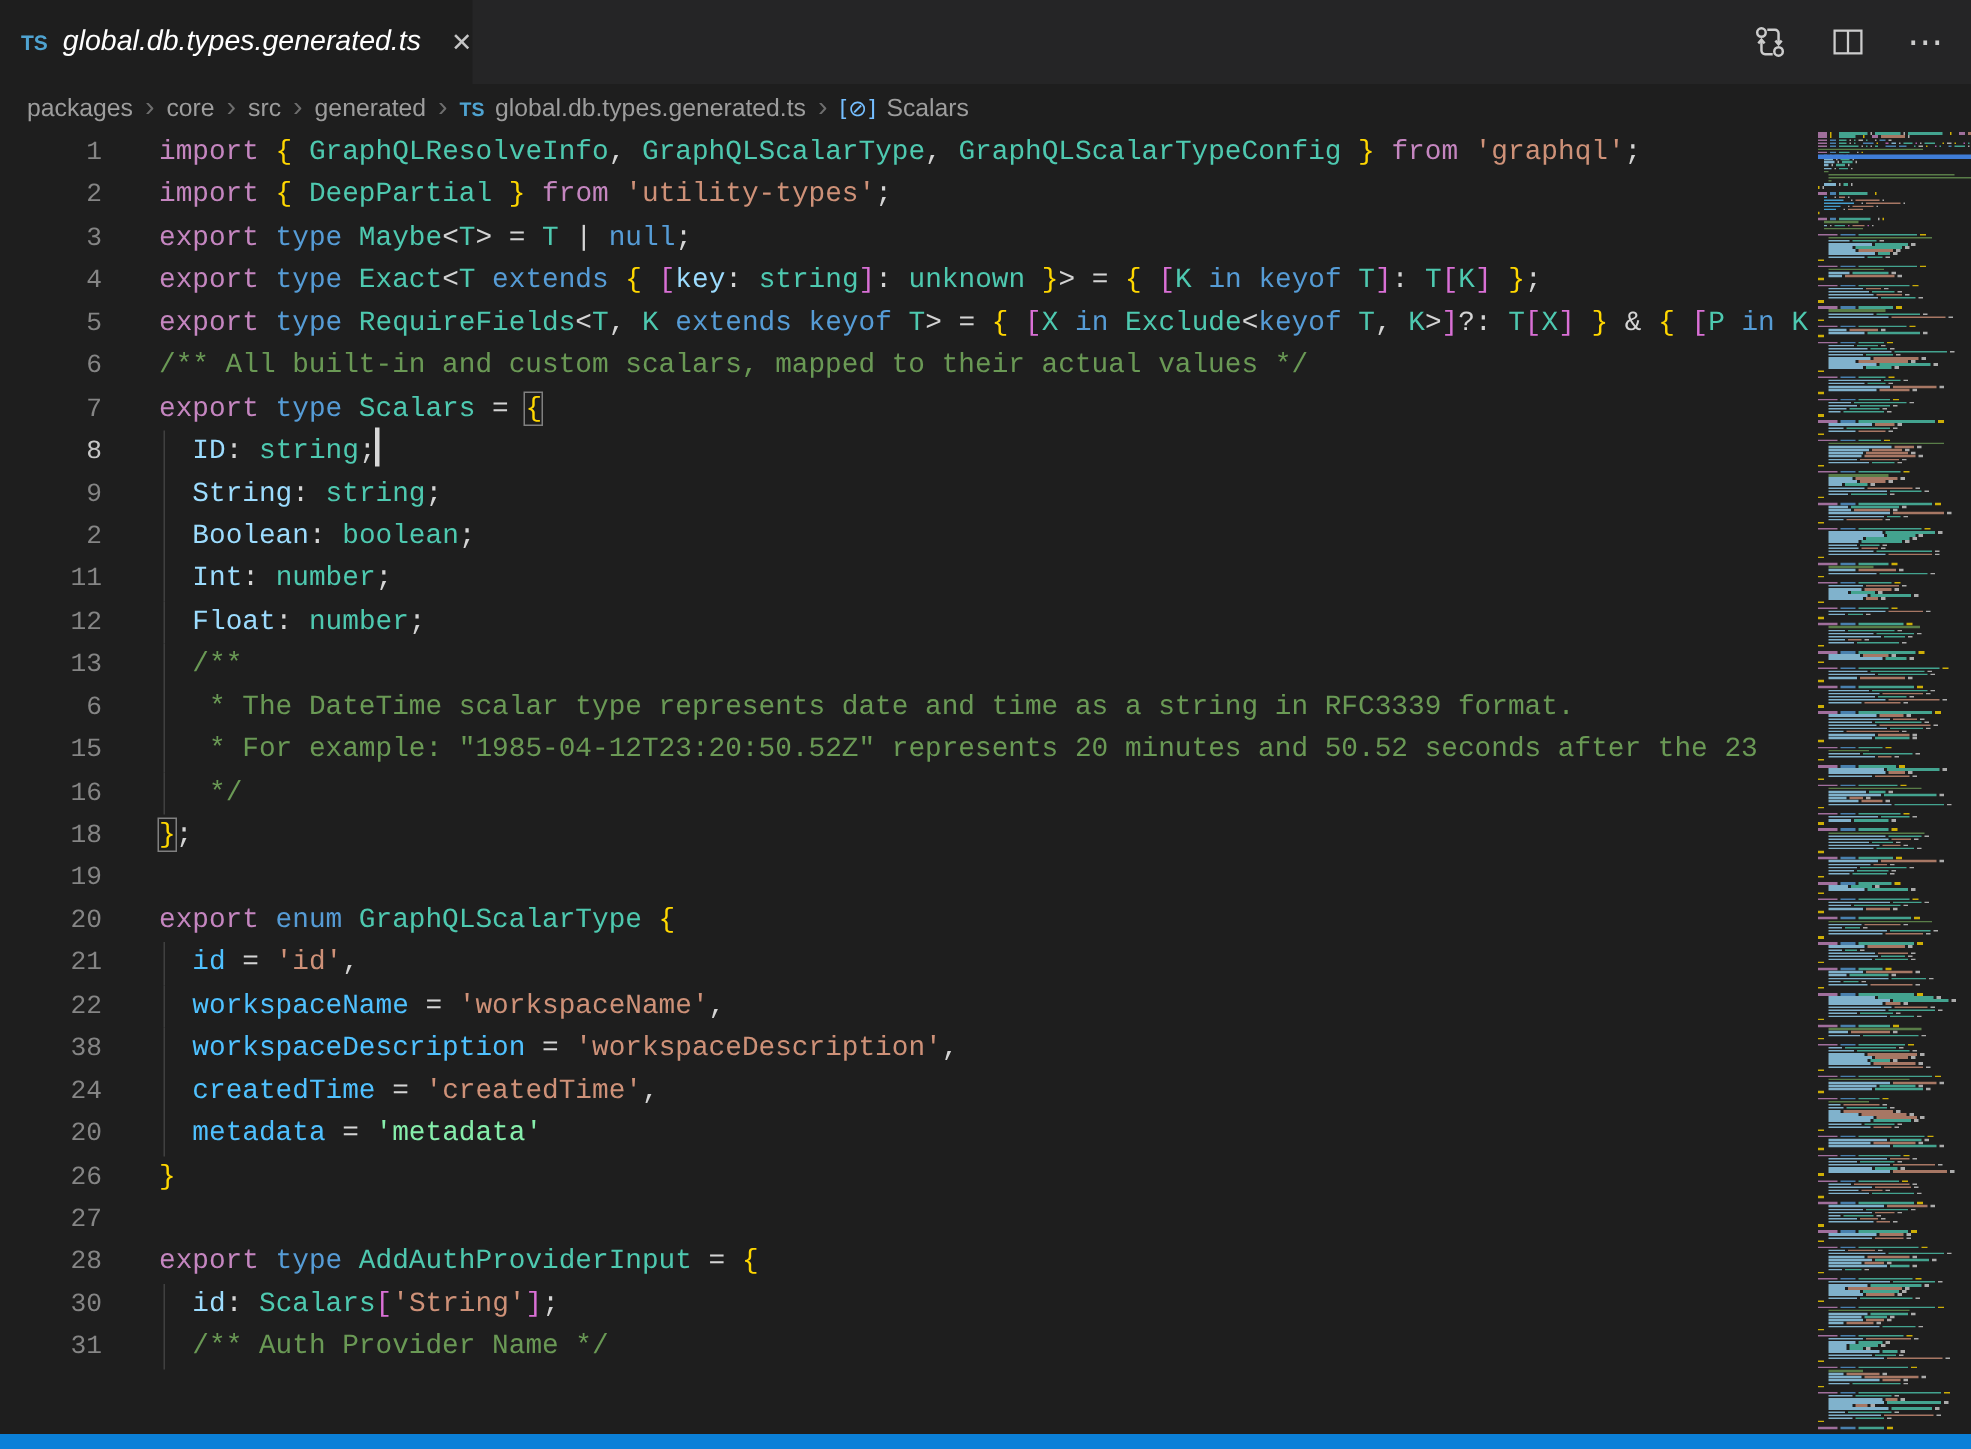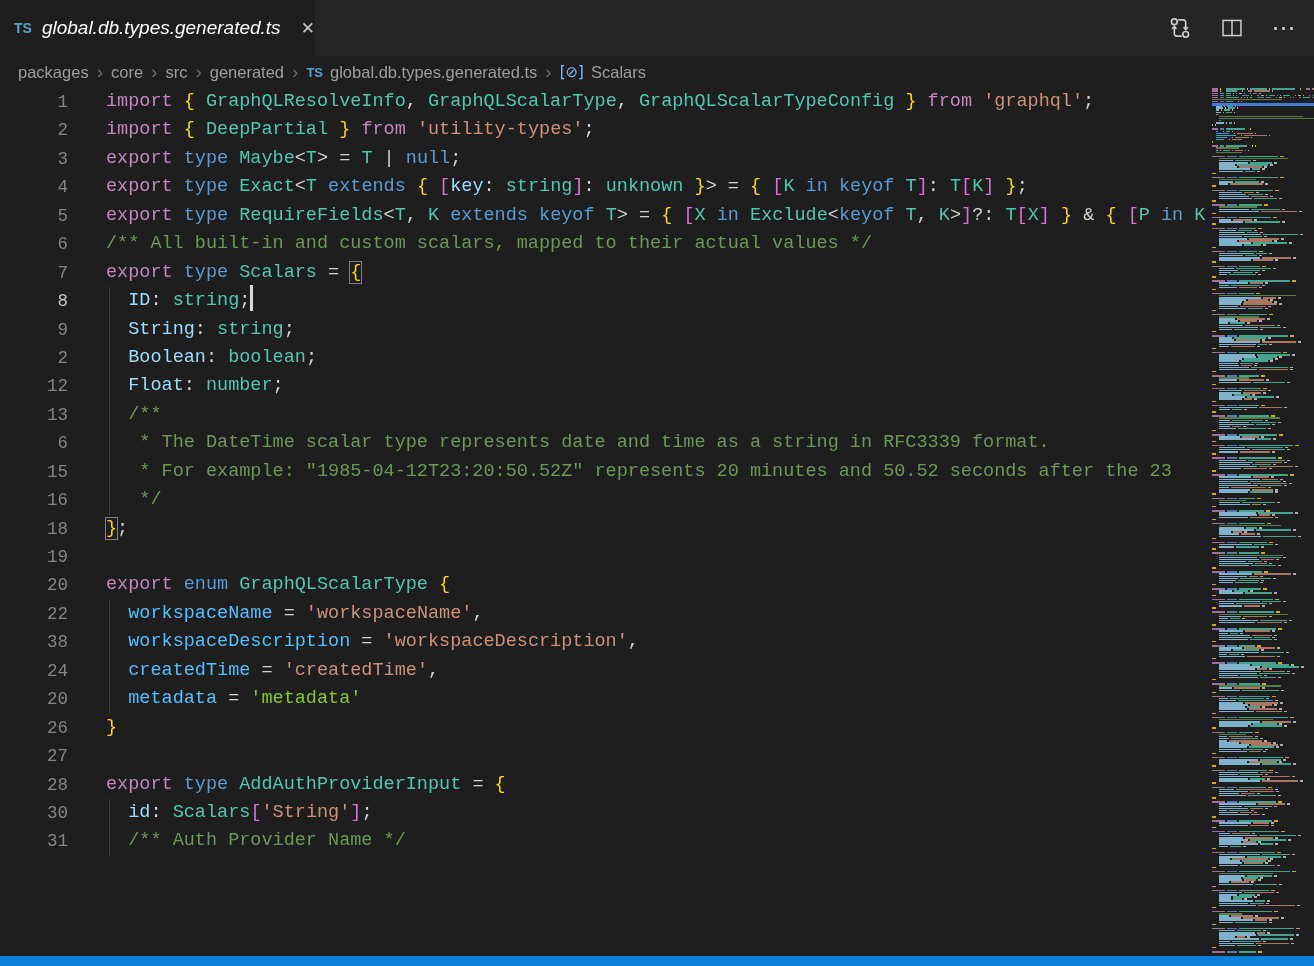--- a/index.html
+++ b/index.html
@@ -127,20 +127,24 @@
         </div>
         <div class="line">
           <div class="gutter">9</div>
           <div class="code"><i class="guide"></i><span style="color: rgb(212, 212, 212);">  </span><span style="color: rgb(156, 220, 254);">String</span><span style="color: rgb(212, 212, 212);">: </span><span style="color: rgb(78, 201, 176);">string</span><span style="color: rgb(212, 212, 212);">;</span></div>
         </div>
         <div class="line">
           <div class="gutter">2</div>
           <div class="code"><i class="guide"></i><span style="color: rgb(212, 212, 212);">  </span><span style="color: rgb(156, 220, 254);">Boolean</span><span style="color: rgb(212, 212, 212);">: </span><span style="color: rgb(78, 201, 176);">boolean</span><span style="color: rgb(212, 212, 212);">;</span></div>
         </div>
         <div class="line">
+          <div class="gutter">11</div>
+          <div class="code"><i class="guide"></i><span style="color: rgb(212, 212, 212);">  </span><span style="color: rgb(156, 220, 254);">Int</span><span style="color: rgb(212, 212, 212);">: </span><span style="color: rgb(78, 201, 176);">number</span><span style="color: rgb(212, 212, 212);">;</span></div>
+        </div>
+        <div class="line">
           <div class="gutter">12</div>
           <div class="code"><i class="guide"></i><span style="color: rgb(212, 212, 212);">  </span><span style="color: rgb(156, 220, 254);">Float</span><span style="color: rgb(212, 212, 212);">: </span><span style="color: rgb(78, 201, 176);">number</span><span style="color: rgb(212, 212, 212);">;</span></div>
         </div>
         <div class="line">
           <div class="gutter">13</div>
           <div class="code"><i class="guide"></i><span style="color: rgb(212, 212, 212);">  </span><span style="color: rgb(106, 153, 85);">/**</span></div>
         </div>
         <div class="line">
           <div class="gutter">6</div>
           <div class="code"><i class="guide"></i><span style="color: rgb(212, 212, 212);">  </span><span style="color: rgb(106, 153, 85);"> * The DateTime scalar type represents date and time as a string in RFC3339 format.</span></div>
@@ -159,34 +163,38 @@
         </div>
         <div class="line">
           <div class="gutter">19</div>
           <div class="code"></div>
         </div>
         <div class="line">
           <div class="gutter">20</div>
           <div class="code"><span style="color: rgb(197, 134, 192);">export </span><span style="color: rgb(86, 156, 214);">enum </span><span style="color: rgb(78, 201, 176);">GraphQLScalarType</span><span style="color: rgb(212, 212, 212);"> </span><span style="color: rgb(255, 215, 0);">{</span></div>
         </div>
         <div class="line">
+          <div class="gutter">21</div>
+          <div class="code"><i class="guide"></i><span style="color: rgb(212, 212, 212);">  </span><span style="color: rgb(79, 193, 255);">id</span><span style="color: rgb(212, 212, 212);"> = </span><span style="color: rgb(206, 145, 120);">'id'</span><span style="color: rgb(212, 212, 212);">,</span></div>
+        </div>
+        <div class="line">
           <div class="gutter">22</div>
           <div class="code"><i class="guide"></i><span style="color: rgb(212, 212, 212);">  </span><span style="color: rgb(79, 193, 255);">workspaceName</span><span style="color: rgb(212, 212, 212);"> = </span><span style="color: rgb(206, 145, 120);">'workspaceName'</span><span style="color: rgb(212, 212, 212);">,</span></div>
         </div>
         <div class="line">
           <div class="gutter">38</div>
           <div class="code"><i class="guide"></i><span style="color: rgb(212, 212, 212);">  </span><span style="color: rgb(79, 193, 255);">workspaceDescription</span><span style="color: rgb(212, 212, 212);"> = </span><span style="color: rgb(206, 145, 120);">'workspaceDescription'</span><span style="color: rgb(212, 212, 212);">,</span></div>
         </div>
         <div class="line">
           <div class="gutter">24</div>
           <div class="code"><i class="guide"></i><span style="color: rgb(212, 212, 212);">  </span><span style="color: rgb(79, 193, 255);">createdTime</span><span style="color: rgb(212, 212, 212);"> = </span><span style="color: rgb(206, 145, 120);">'createdTime'</span><span style="color: rgb(212, 212, 212);">,</span></div>
         </div>
         <div class="line">
           <div class="gutter">20</div>
-          <div class="code"><i class="guide"></i><span style="color: rgb(212, 212, 212);">  </span><span style="color: rgb(79, 193, 255);">metadata</span><span style="color: rgb(212, 212, 212);"> = </span><span style="color: #84cc16;">'metadata'</span></div>
+          <div class="code"><i class="guide"></i><span style="color: rgb(212, 212, 212);">  </span><span style="color: rgb(79, 193, 255);">metadata</span><span style="color: rgb(212, 212, 212);"> = </span><span style="color: #86efac;">'metadata'</span></div>
         </div>
         <div class="line">
           <div class="gutter">26</div>
           <div class="code"><span style="color: rgb(255, 215, 0);">}</span></div>
         </div>
         <div class="line">
           <div class="gutter">27</div>
           <div class="code"></div>
         </div>
         <div class="line">

